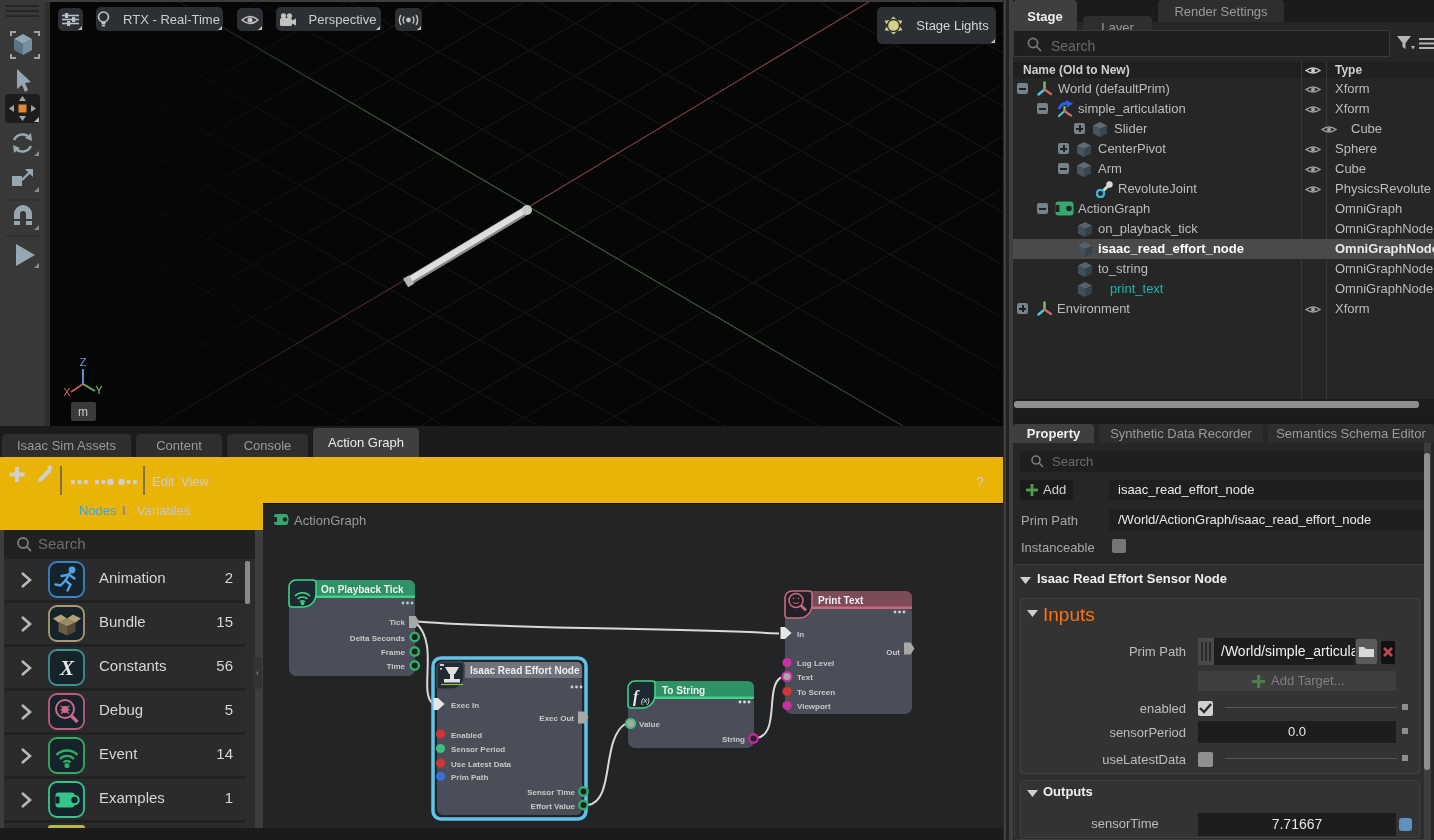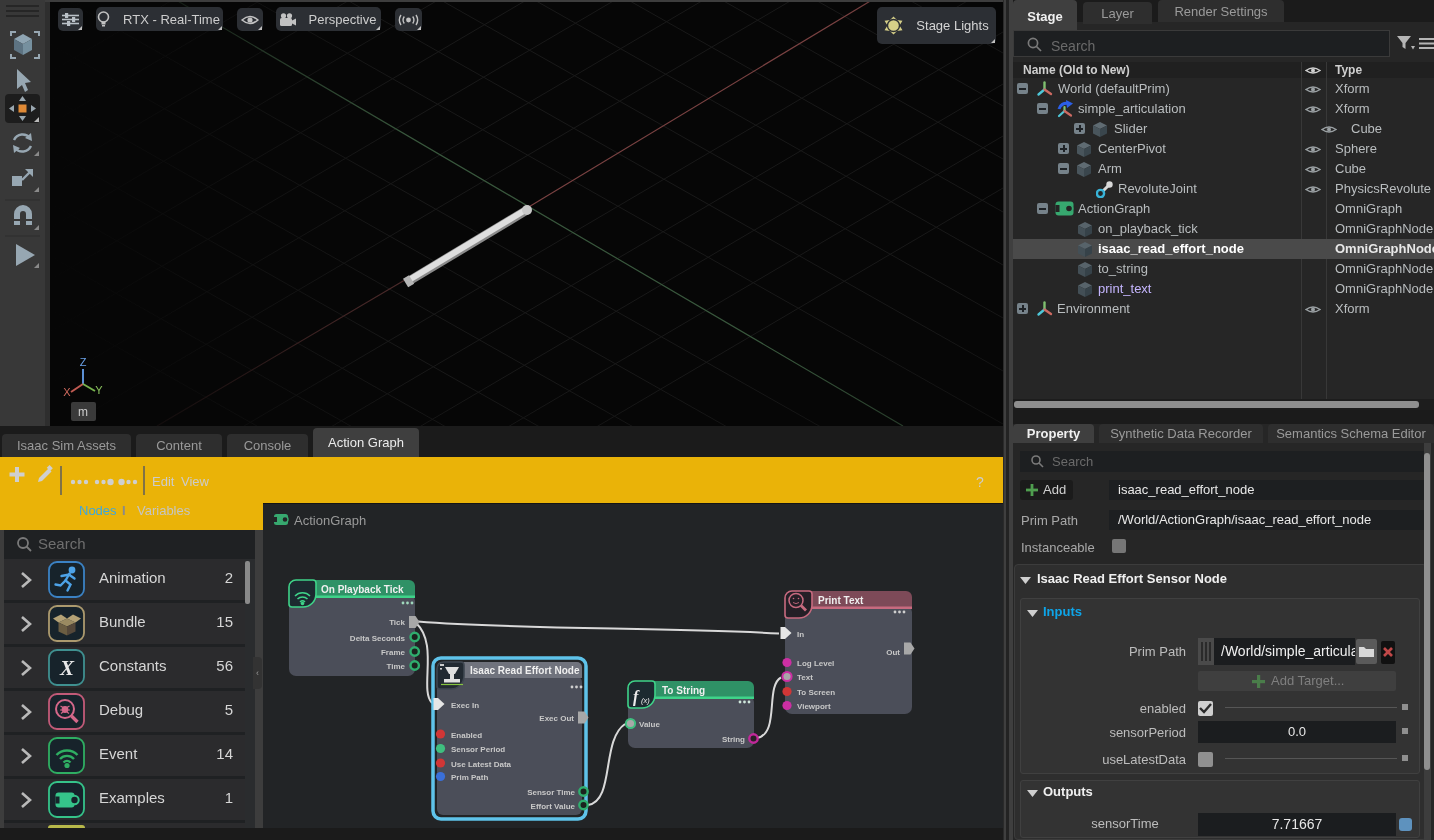--- a/index.html
+++ b/index.html
@@ -485,21 +485,21 @@
 
 <div class="a" style="left:0;top:828px;width:1003px;height:12px;background:#1b1b1b"></div>
 
 <div class="a" style="left:1003px;top:0;width:10px;height:840px;background:#3f3f3f;border-left:1px solid #2a2a2a">
   <div style="position:absolute;left:2px;top:0;width:3px;height:100%;background:#232323"></div>
 </div>
 <div class="a" style="left:1013px;top:0;width:421px;height:840px;background:#262626">
   <div class="a" style="left:0;top:0;width:421px;height:22px;background:#1b1b1b"></div>
 </div>
 <div class="tab on" style="left:1013px;top:0;width:64px;height:32px;font-weight:bold;color:#f0f0f0">Stage</div>
-<div class="tab" style="left:1083px;top:2px;width:69px;height:22px">Layer</div>
+<div class="tab" style="left:1083px;top:16px;width:69px;height:22px">Layer</div>
 <div class="tab" style="left:1158px;top:0;width:126px;height:22px">Render Settings</div>
 
 <div class="fld" style="left:1013px;top:30px;width:377px;height:27px;border:1px solid #3a3a3a">
   <svg width="15" height="15" style="position:absolute;left:13px;top:6px">
       <circle cx="6" cy="6" r="4.6" fill="none" stroke="#7a7a7a" stroke-width="1.7"></circle>
       <line x1="9.5" y1="9.5" x2="14" y2="14" stroke="#7a7a7a" stroke-width="1.7"></line>
     </svg>
   <span style="position:absolute;left:37px;top:5px;color:#6a6a6a;font-size:14px">Search</span>
 </div>
 <svg width="20" height="17" style="position:absolute;left:1396px;top:35px">
@@ -650,21 +650,21 @@
     </svg>
     <span style="position:absolute;left:85px;color:#b9bdbf">to_string</span>
     <div style="position:absolute;left:322px;width:100px;overflow:hidden;">OmniGraphNode</div>
   </div>
 <div class="trow" style="top:279px;">
     <svg style="position:absolute;left:64px;top:2px" width="16" height="17">
       <polygon points="8,1 15,4.5 8,8 1,4.5" fill="#57636a"></polygon>
       <polygon points="1,4.5 8,8 8,16 1,12.5" fill="#434f56"></polygon>
       <polygon points="15,4.5 8,8 8,16 15,12.5" fill="#364249"></polygon>
     </svg>
-    <span style="position:absolute;left:85px;color:#c4b5fd">print_text</span>
+    <span style="position:absolute;left:97px;color:#14b8a6">print_text</span>
     <div style="position:absolute;left:322px;width:100px;overflow:hidden;">OmniGraphNode</div>
   </div>
 <div class="trow" style="top:299px;">
     <div class="exp plus" style="left:4px"></div>
     <svg style="position:absolute;left:23px;top:2px" width="17" height="16">
       <g stroke-width="2.4" stroke-linecap="round">
         <line x1="8.5" y1="8.5" x2="8.5" y2="1.5" stroke="#7fbf6f"></line>
         <line x1="8.5" y1="8.5" x2="2.5" y2="13.5" stroke="#4ec7d8"></line>
         <line x1="8.5" y1="8.5" x2="15" y2="13" stroke="#cc6a62"></line>
       </g>
@@ -707,21 +707,21 @@
 <div class="a" style="left:1014px;top:564px;width:413px;height:276px;background:#2e2e2e;border:1px solid #3c3c3c;border-radius:4px"></div>
 <svg width="11" height="9" style="position:absolute;left:1020px;top:576px">
     <polygon points="0,1 11,1 5.5,8" fill="#cfcfcf"></polygon>
   </svg>
 <div class="a" style="left:1037px;top:571px;font-size:13px;font-weight:bold;color:#f0f0f0">Isaac Read Effort Sensor Node</div>
 
 <div class="a" style="left:1020px;top:598px;width:400px;height:176px;background:#333333;border:1px solid #404040;border-radius:3px"></div>
 <svg width="11" height="9" style="position:absolute;left:1027px;top:609px">
     <polygon points="0,1 11,1 5.5,8" fill="#cfcfcf"></polygon>
   </svg>
-<div class="a" style="left:1043px;top:604px;font-size:13px;font-weight:bold;color:#0ea5e9">Inputs</div>
+<div class="a" style="left:1043px;top:604px;font-size:19px;font-weight:normal;color:#f97316">Inputs</div>
 
 <div class="lbl" style="left:1064px;top:644px;width:122px;text-align:right;color:#bdbdbd">Prim Path</div>
 <div class="a" style="left:1198px;top:638px;width:16px;height:27px;background:#4a4a4a">
   <div style="position:absolute;left:3px;top:4px;width:1.5px;height:19px;background:#2a2a2a"></div>
   <div style="position:absolute;left:7px;top:4px;width:1.5px;height:19px;background:#2a2a2a"></div>
   <div style="position:absolute;left:11px;top:4px;width:1.5px;height:19px;background:#2a2a2a"></div>
 </div>
 <div class="a" style="left:1214px;top:638px;width:141px;height:27px;background:#1b1d1f;overflow:hidden">
   <span style="position:absolute;left:7px;top:5px;font-size:14px;color:#f0f0f0;white-space:nowrap">/World/simple_articulat</span>
 </div>

